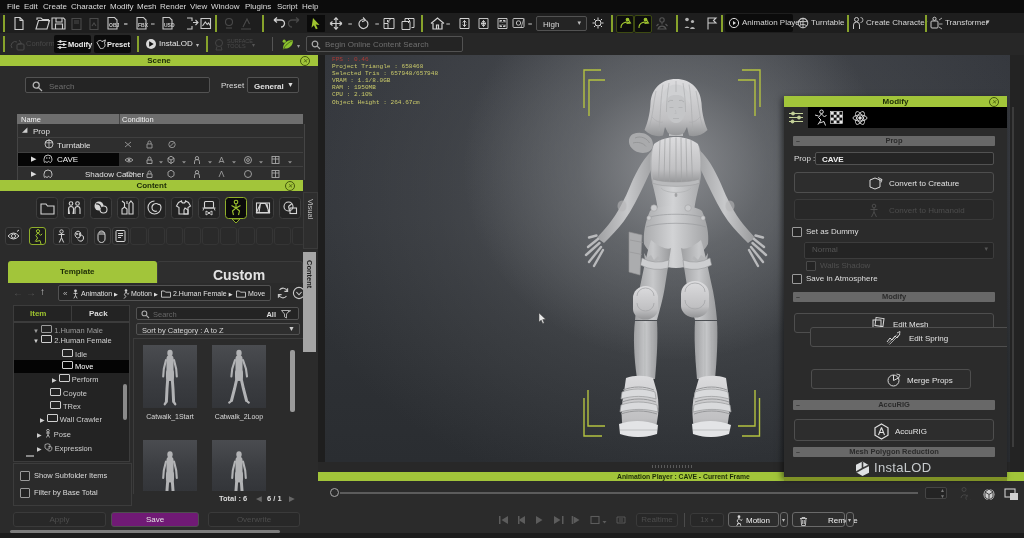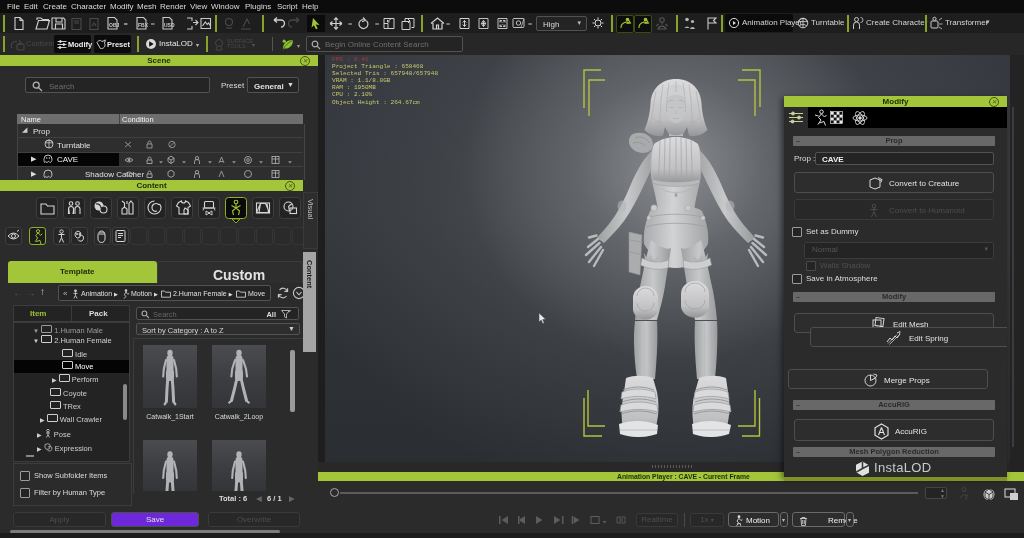--- a/index.html
+++ b/index.html
@@ -745,24 +745,24 @@
             <path d="M1 1.5 q3-1.5 5 0 q0.5 3-1 4.5 q-2.5 1-4-1 z M4 4 q2.5-1.5 4 0.5 q0 2.5-1.5 3.5 q-2.5 0.5-3.5-1.5" fill="none" stroke="#ccc" stroke-width="0.7"></path>
           </svg> Expression</div>
       <div class="abs" style="left:26px;top:455px;width:8px;height:2px;background:#888;"></div>
     </div>
     <div class="abs" style="left:123px;top:384px;width:4px;height:36px;background:#8a8a8a;border-radius:2px;"></div>
 
     <div class="abs" style="left:13px;top:463px;width:119px;height:43px;border:1px solid #3c3c3c;box-sizing:border-box;"></div>
     <div class="cb" style="left:20px;top:471px;"></div>
     <span class="abs" style="left:34px;top:471px;font-size:7.5px;color:#dcdcdc;">Show Subfolder Items</span>
     <div class="cb" style="left:20px;top:488px;"></div>
-    <span class="abs" style="left:34px;top:488px;font-size:7.5px;color:#dcdcdc;">Filter by Human Type</span>
+    <span class="abs" style="left:34px;top:488px;font-size:7.5px;color:#dcdcdc;">Filter by Base Total</span>
 
     <div class="btn off" style="left:13px;top:512px;width:93px;height:15px;line-height:13px;text-align:center;">Apply</div>
-    <div class="btn" style="left:111px;top:512px;width:88px;height:15px;line-height:13px;background:#6d28d9;">Save</div>
+    <div class="btn" style="left:111px;top:512px;width:88px;height:15px;line-height:13px;background:#701a75;">Save</div>
     <div class="btn off" style="left:208px;top:512px;width:92px;height:15px;line-height:13px;">Overwrite</div>
     <div class="abs" style="left:10px;top:530px;width:270px;height:3px;background:#7d7d7d;border-radius:2px;"></div>
 
     <div class="fld" style="left:136px;top:307px;width:163px;height:13px;">
       <svg class="abs" style="left:4px;top:2px;" width="9" height="9" viewBox="0 0 9 9">
         <circle cx="3.4" cy="3.4" r="2.4" fill="none" stroke="#aaa" stroke-width="1.1"></circle>
         <path d="M5.3 5.3 L8 8" stroke="#aaa" stroke-width="1.1"></path>
       </svg>
       <span style="position:absolute;left:16px;top:2px;font-size:7.5px;color:#666;">Search</span>
       <span style="position:absolute;right:22px;top:2px;font-size:7.5px;color:#ddd;font-weight:bold;">All</span>
@@ -925,21 +925,21 @@
       <span style="position:absolute;left:98px;top:6px;">Edit Mesh</span>
     </div>
     <div class="btn" style="left:10px;top:231px;width:200px;height:20px;margin-left:16px;">
       <svg class="abs" style="left:74px;top:3px;" width="17" height="14" viewBox="0 0 17 14">
         <path d="M2 11 l3-4 2 2 3-4 2 2 3-4" fill="none" stroke="#d8d8d8" stroke-width="1"></path>
         <path d="M3 12.5 l9-9 M4.5 13.5 l9-9" stroke="#d8d8d8" stroke-width="0.7"></path>
         <path d="M12 2 l3-1.5 -0.5 3" fill="none" stroke="#d8d8d8" stroke-width="0.9"></path>
       </svg>
       <span style="position:absolute;left:98px;top:6px;">Edit Spring</span>
     </div>
-    <div class="btn" style="left:4px;top:273px;width:200px;height:20px;">
+    <div class="btn" style="left:27px;top:273px;width:160px;height:20px;">
       <svg class="abs" style="left:74px;top:2px;" width="16" height="16" viewBox="0 0 16 16">
         <circle cx="7.5" cy="8.5" r="5.5" fill="none" stroke="#d8d8d8" stroke-width="1"></circle>
         <path d="M7.5 8.5 V3 M7.5 8.5 L12.5 6" stroke="#d8d8d8" stroke-width="1"></path>
         <path d="M10.5 2 l3.5 1 -1.5 3" fill="none" stroke="#d8d8d8" stroke-width="0.9"></path>
       </svg>
       <span style="position:absolute;left:95px;top:6px;">Merge Props</span>
     </div>
     <div class="secbar" style="top:304px;">AccuRIG<i>–</i></div>
     <div class="btn" style="left:10px;top:323px;width:200px;height:22px;">
       <svg class="abs" style="left:78px;top:3px;" width="17" height="17" viewBox="0 0 17 17">

